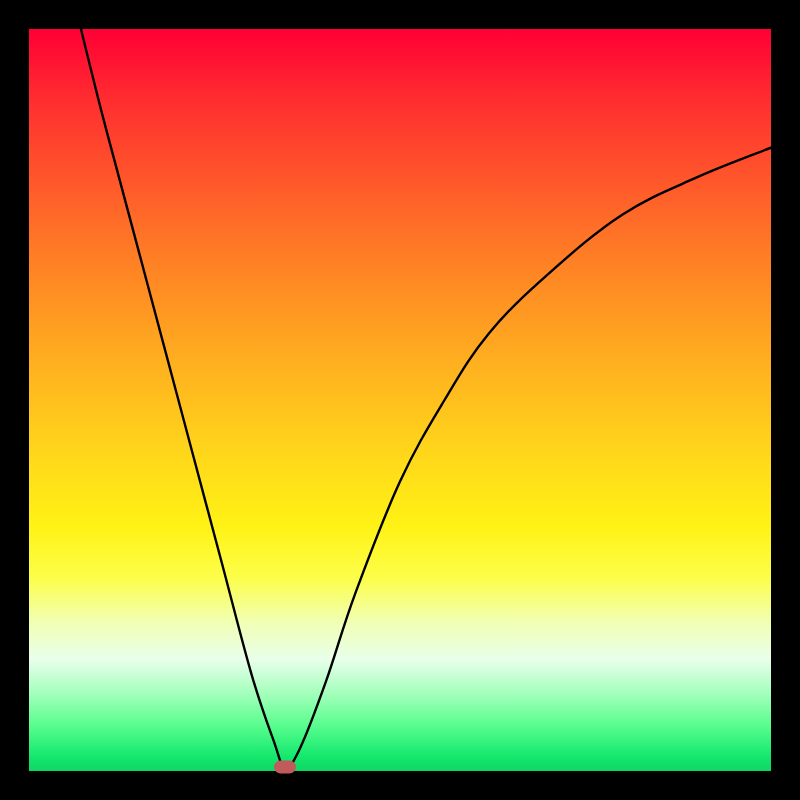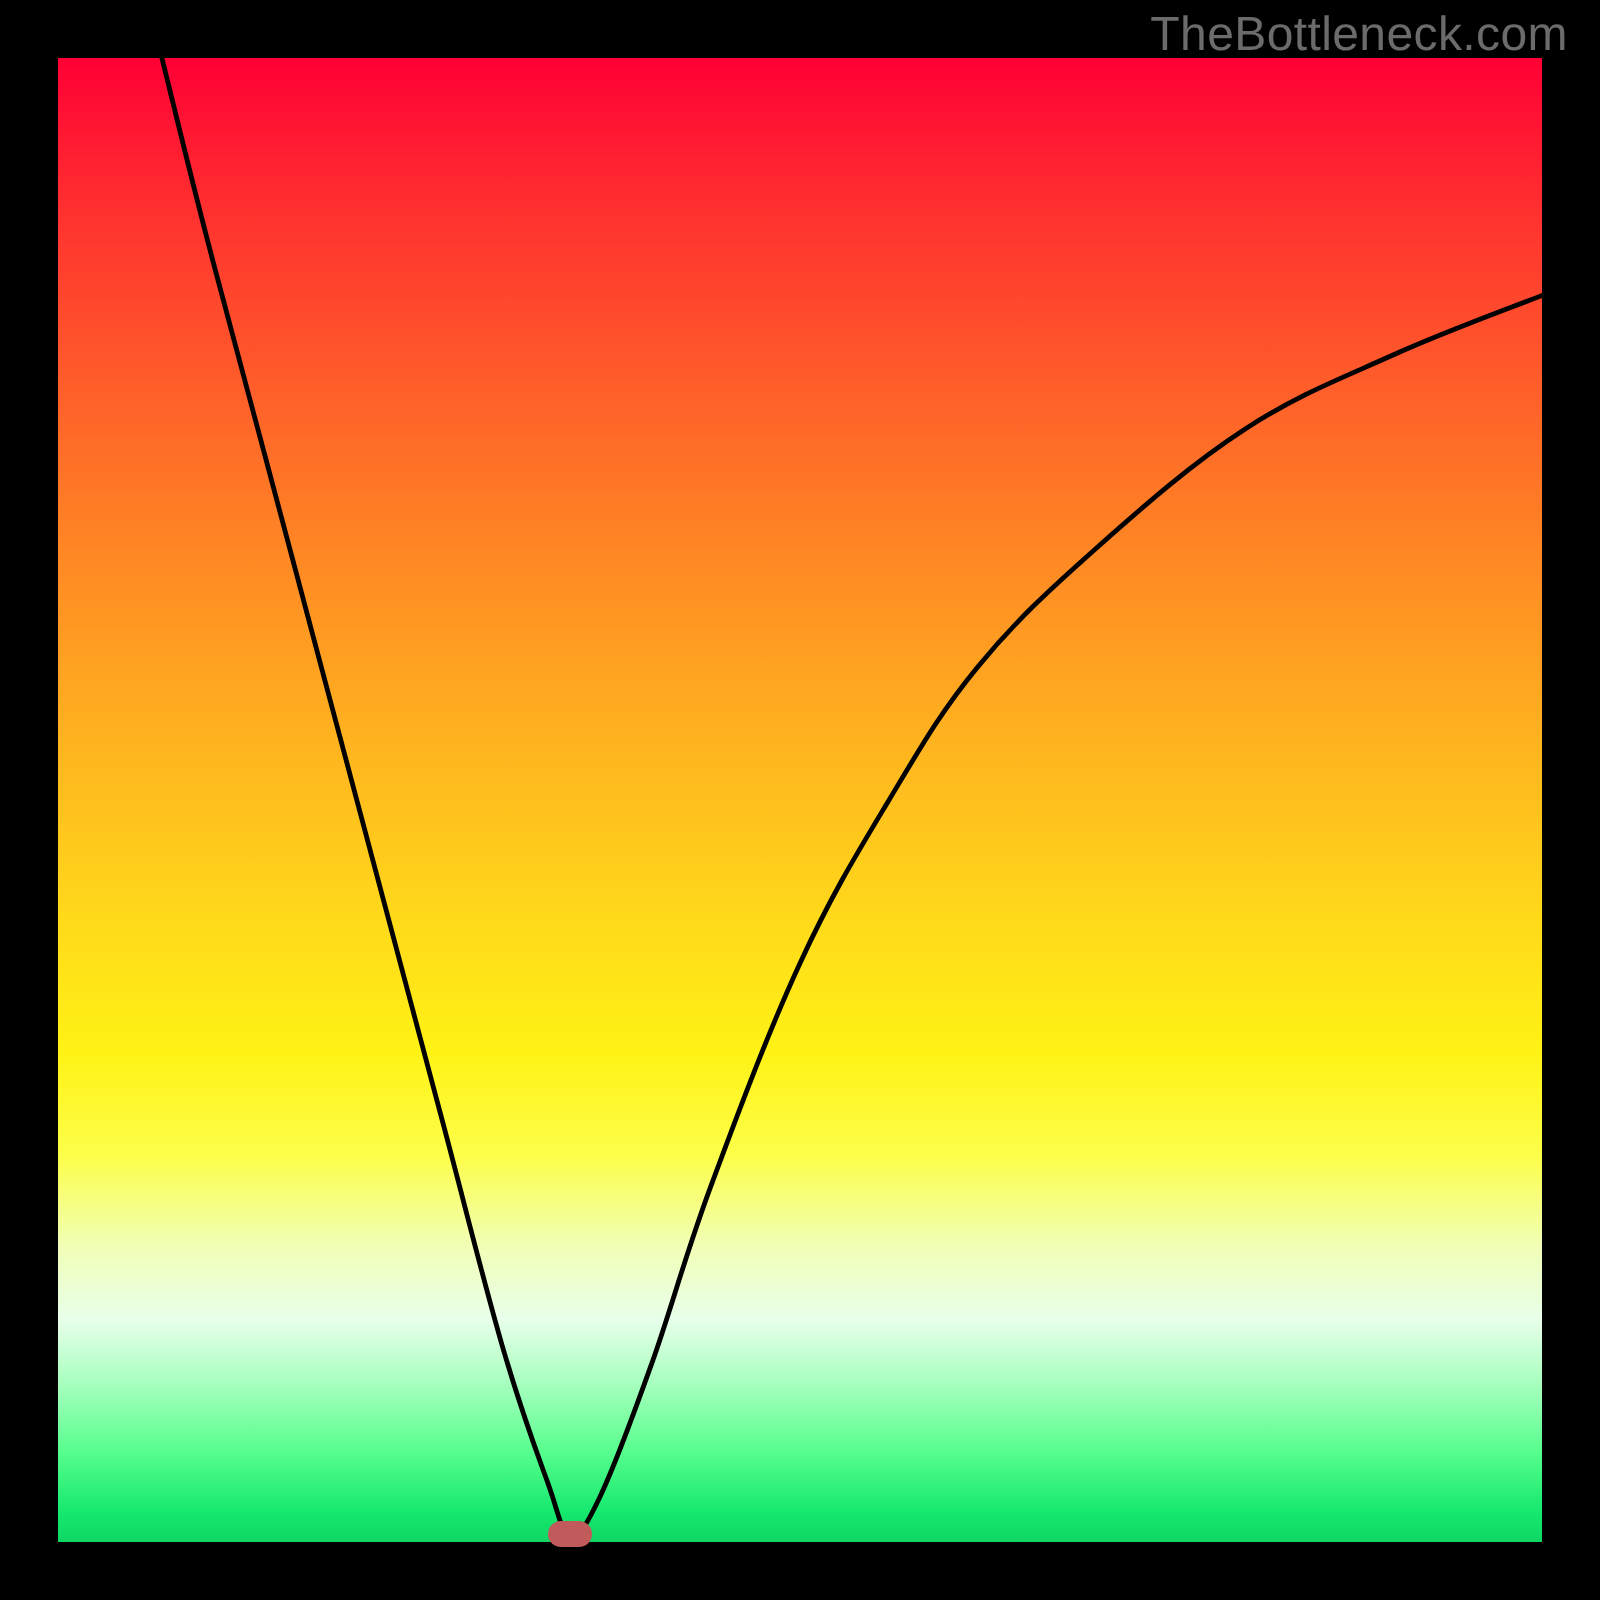--- a/index.html
+++ b/index.html
@@ -56,20 +56,19 @@
     height: 13px;
     background: #c15a5a;
     border-radius: 7px;
     transform: translate(-50%, -50%);
   }
 </style>
 </head>
 <body>
 
 <div class="outer">
-  <div class="watermark">TheBottleneck.com</div>
   <div class="plot">
     <svg class="curve" viewBox="0 0 742 742" preserveAspectRatio="none">
       <path id="curve-path" fill="none" stroke="#000000" stroke-width="2.4" stroke-linecap="round" d="M 51.94 0.00 C 55.95 16.03, 64.85 52.98, 74.20 89.04 C 83.55 125.10, 93.20 160.27, 103.88 200.34 C 114.56 240.41, 122.88 271.57, 133.56 311.64 C 144.24 351.71, 152.56 382.87, 163.24 422.94 C 173.92 463.01, 182.24 494.17, 192.92 534.24 C 203.60 574.31, 213.25 613.49, 222.60 645.54 C 231.95 677.59, 238.85 695.63, 244.86 712.32 C 250.87 729.02, 251.32 736.95, 255.99 738.29 C 260.66 739.63, 263.48 735.10, 270.83 719.74 C 278.18 704.38, 286.78 681.01, 296.80 652.96 C 306.82 624.91, 313.12 599.98, 326.48 563.92 C 339.84 527.86, 354.97 487.35, 371.00 452.62 C 387.03 417.89, 399.49 397.71, 415.52 371.00 C 431.55 344.29, 441.34 326.93, 460.04 304.22 C 478.74 281.51, 495.36 266.23, 519.40 244.86 C 543.44 223.49, 566.89 202.86, 593.60 185.50 C 620.31 168.14, 641.09 160.42, 667.80 148.40 C 694.51 136.38, 728.64 124.06, 742.00 118.72"></path>
     </svg>
     <div class="marker" id="marker" style="left: 255.99px; top: 738.29px; background: rgb(193, 90, 90);"></div>
   </div>
 </div>
 
 </body></html>

